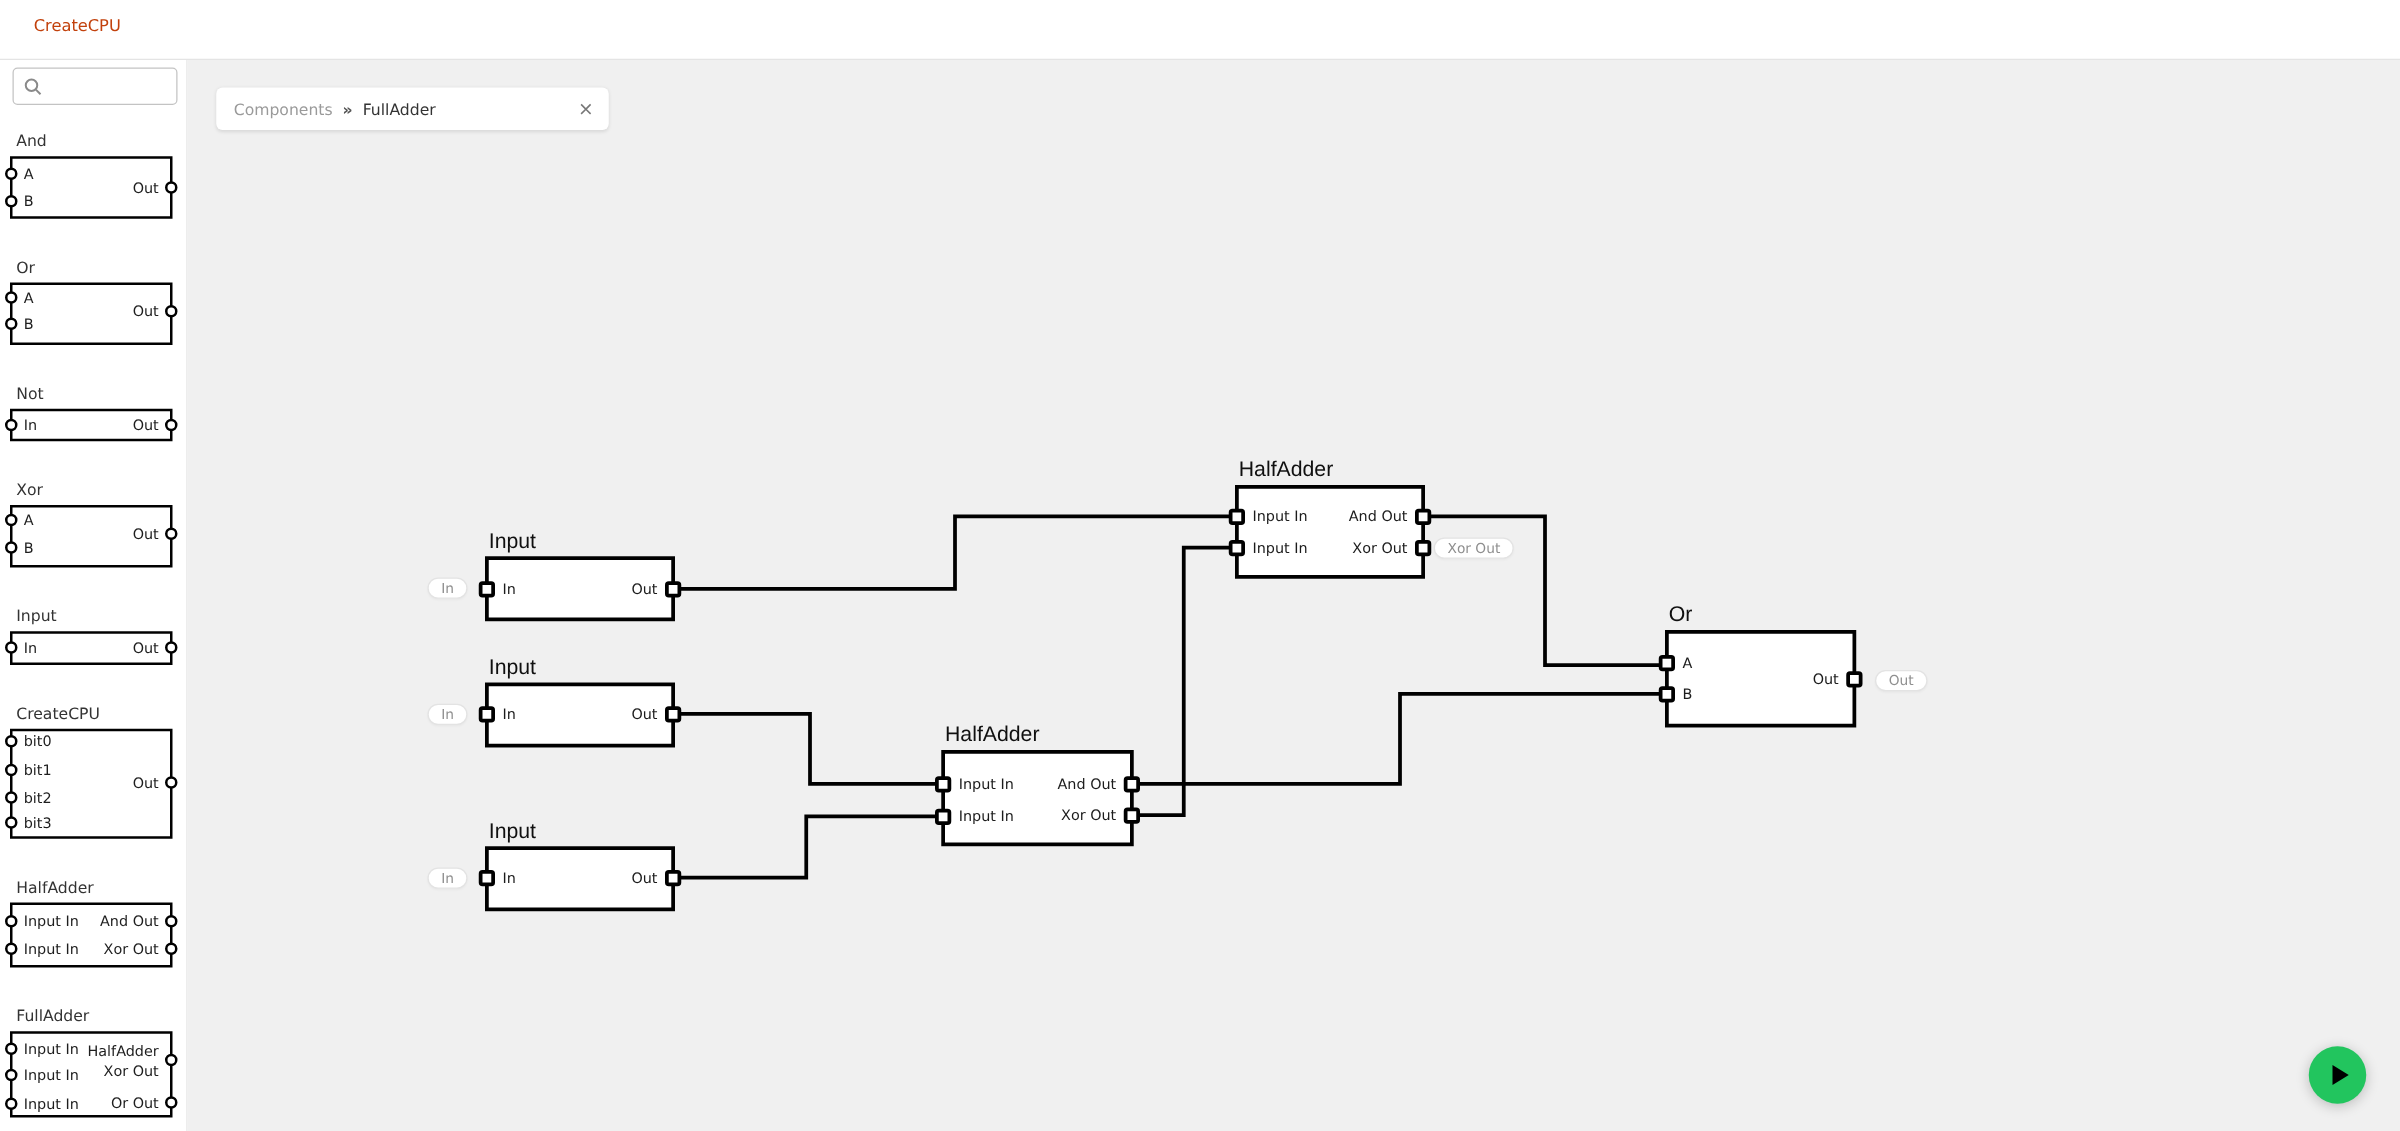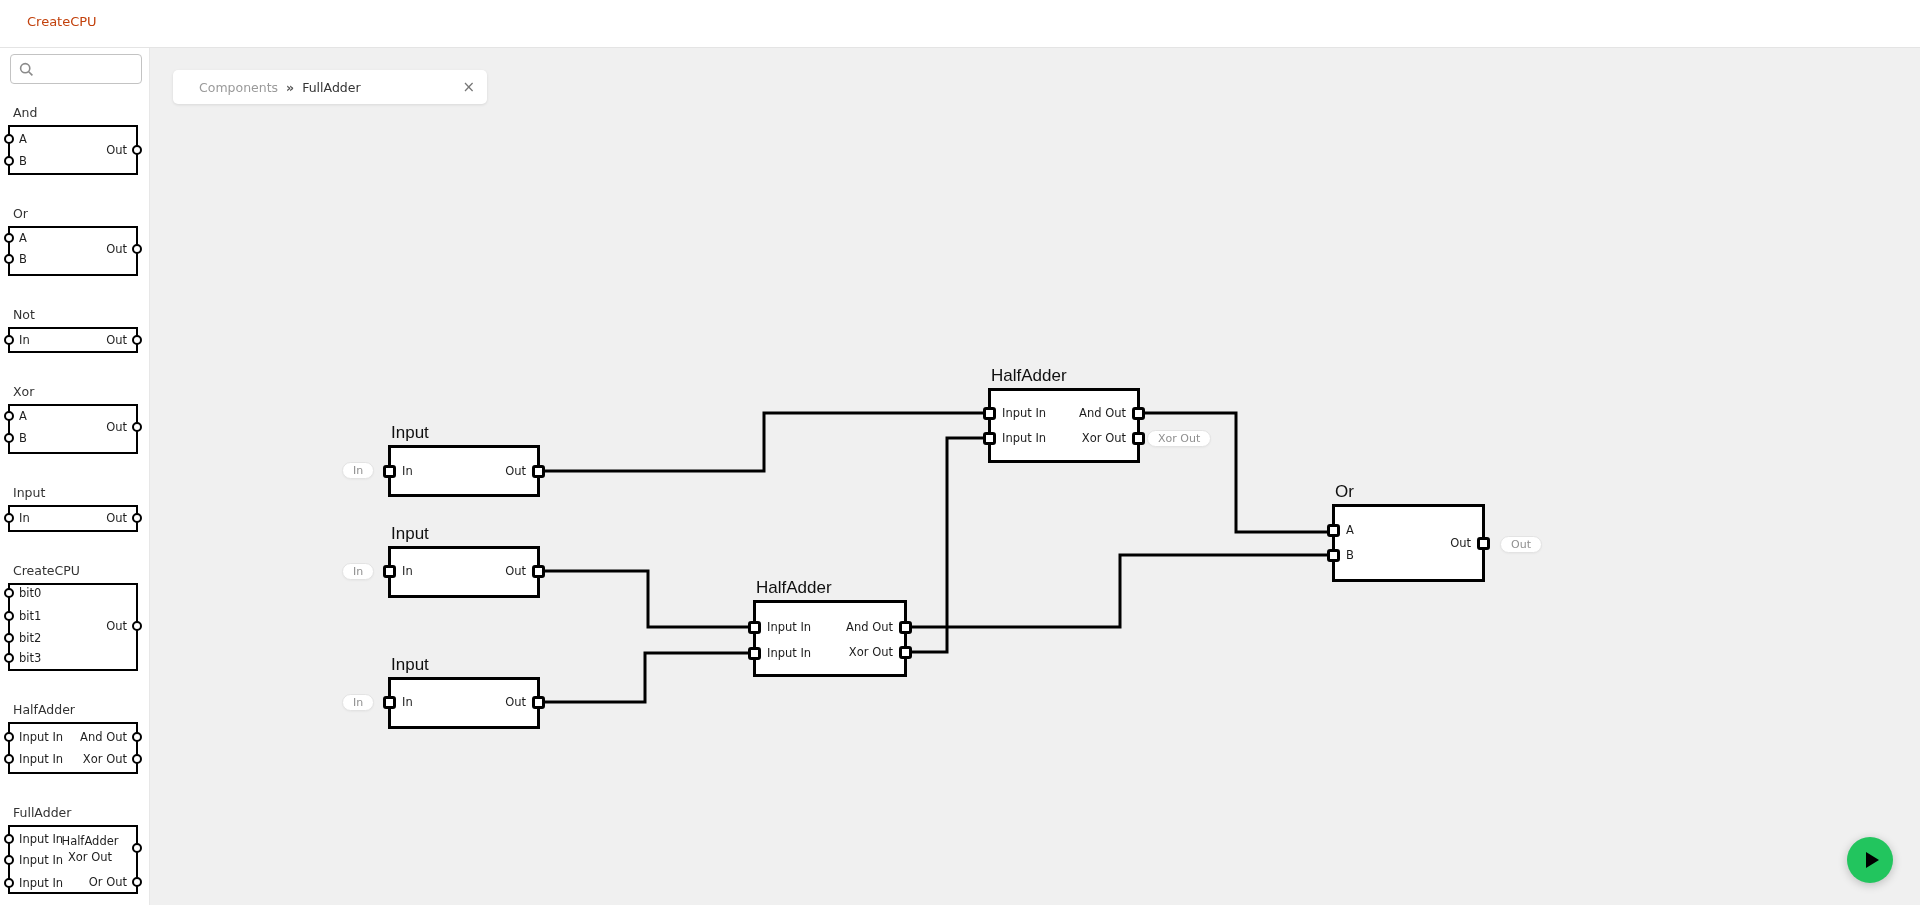--- a/index.html
+++ b/index.html
@@ -24,21 +24,21 @@
   .pal-label { margin:0 0 5px 13px; font-size:12.5px; color:#333; }
   .pal-box { position:relative; margin-left:8px; width:130px;
              border:2px solid #000; background:#fff; }
   .pal-port { position:absolute; width:10px; height:10px; border:2px solid #000;
               border-radius:50%; background:#fff; }
   .pal-port.in  { left:-6px; }
   .pal-port.out { right:-6px; }
   .pal-port-label { position:absolute; font-size:11.5px; color:#1e1e1e; white-space:nowrap; }
   .pal-port-label.in  { left:9px; }
   .pal-port-label.out { right:9px; text-align:right; }
-  .pal-port-label.wrap { white-space:normal; width:74px; line-height:16px; text-align:center; }
+  .pal-port-label.wrap { white-space:normal; width:74px; line-height:16px; text-align:right; }
 
   
   .canvas { position:absolute; left:150px; top:48px; width:1770px; height:857px;
             background:#f0f0f0; z-index:1; }
   #wire-layer { position:absolute; left:0; top:0; width:1920px; height:905px; z-index:5; pointer-events:none; }
   #node-layer { position:absolute; left:0; top:0; width:1920px; height:905px; z-index:10; pointer-events:none; }
   #node-layer > * { pointer-events:auto; }
 
   .node { position:absolute; border:3px solid #000; background:#fff; }
   .node-title { position:absolute; left:0px; top:-25px; font-size:17px; color:#101010;
@@ -52,21 +52,21 @@
   .port-label.out { right:11px; text-align:right; }
 
   .pill { position:absolute; background:#fff; border:1px solid #e3e3e3; border-radius:10px;
           padding:1px 10px; font-size:11px; color:#8f8f8f; z-index:8;
           box-shadow:0 1px 2px rgba(0,0,0,0.04); white-space:nowrap; }
 
   
   .tab { position:absolute; left:173px; top:70px; width:314px; height:34px; background:#fff;
          border-radius:5px; z-index:20; box-shadow:0 1px 3px rgba(0,0,0,0.10);
          display:flex; align-items:center; }
-  .tab .crumb-root { margin-left:26px; font-size:12.5px; color:#9a9a9a; }
+  .tab .crumb-root { margin-left:14px; font-size:12.5px; color:#9a9a9a; }
   .tab .crumb-sep  { margin:0 8px; font-size:12.5px; color:#555; font-weight:bold; }
   .tab .crumb-active { font-size:12.5px; color:#333; }
   .tab .tab-close { margin-left:auto; margin-right:12px; font-size:15px; color:#777;
                     cursor:pointer; line-height:1; }
 
   
   .play-btn { position:absolute; left:1847px; top:837px; width:46px; height:46px;
               border-radius:50%; border:none; z-index:60; cursor:pointer;
               box-shadow:0 2px 10px rgba(0,0,0,0.22);
               display:flex; align-items:center; justify-content:center; }

